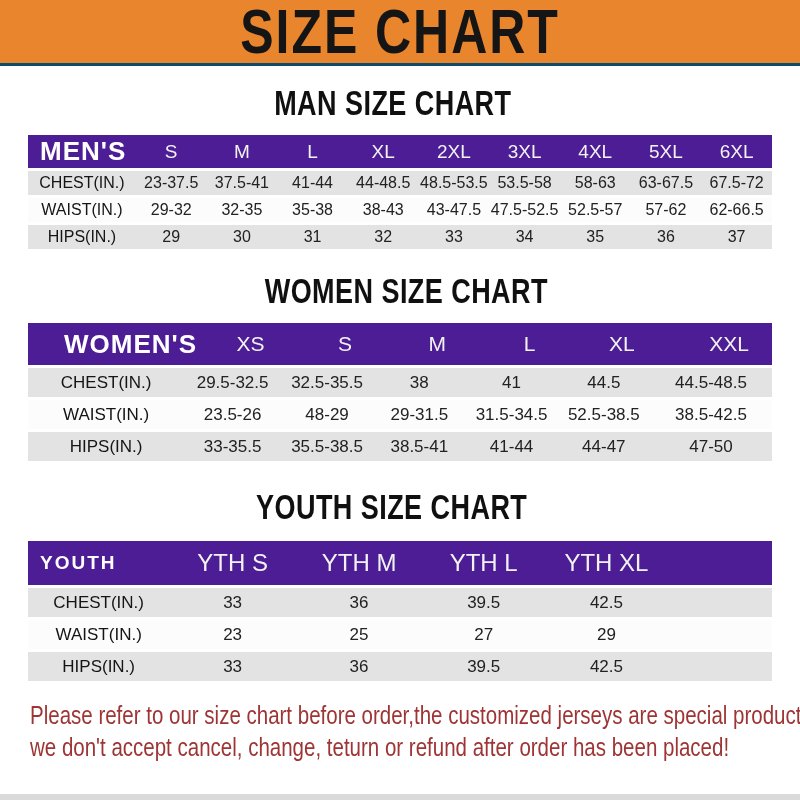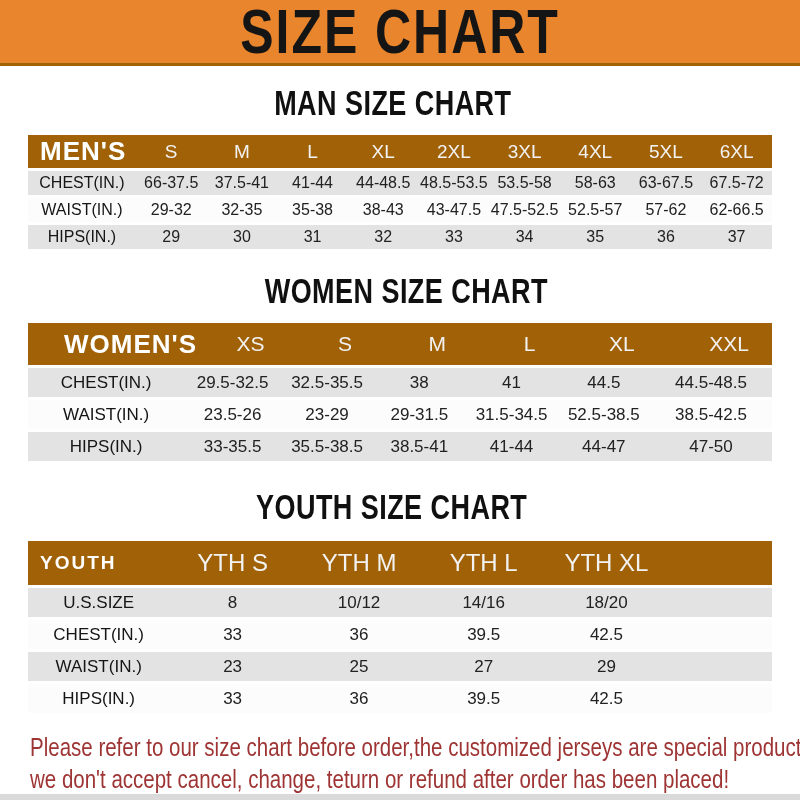--- a/index.html
+++ b/index.html
@@ -4,21 +4,21 @@
 <style>
   * { margin:0; padding:0; box-sizing:border-box; }
   html,body {
     width:800px; height:800px; background:#fff; overflow:hidden;
     font-family:"Liberation Sans", sans-serif;
   }
   .page { position:relative; width:800px; height:800px; background:#fff; }
 
   
   .banner {
-    height:66px; background:#e9852c; border-bottom:3px solid #a16207;
+    height:66px; background:#e9852c; border-bottom:3px solid #0c4a6e;
     display:flex; align-items:center; justify-content:center;
   }
   .banner-title {
     display:inline-block; font-size:51px; font-weight:bold; color:#151515;
     letter-spacing:2px; transform:scale(0.98,1.22); white-space:nowrap;
   }
 
   
   .section-heading { text-align:center; }
   .section-heading .cond {
@@ -28,21 +28,21 @@
   .heading-men   { margin:20px 15px 12px 0; }
   .heading-women { margin:22px 0 12px 12px; }
   .heading-youth { margin:26px 16px 14px 0; }
 
   
   table.size-table {
     width:744px; margin:0 auto; border-collapse:separate; border-spacing:0 3px;
     table-layout:fixed;
   }
   .head-row th {
-    background:#a16207; color:#f2f2f2; font-weight:normal; text-align:center;
+    background:#4c1d95; color:#f2f2f2; font-weight:normal; text-align:center;
     vertical-align:middle;
   }
   th.corner {
     text-align:left; padding-left:12px; font-weight:bold; color:#ffffff;
     letter-spacing:1px; white-space:nowrap;
   }
   .men   .head-row th { height:33px; font-size:19px; }
   .men   th.corner    { font-size:26px; }
   .women .head-row th { height:42px; font-size:21px;padding-left:36px; }
   .women th.corner    { font-size:26px; }
@@ -108,21 +108,21 @@
         <th>2XL</th>
         <th>3XL</th>
         <th>4XL</th>
         <th>5XL</th>
         <th>6XL</th>
       </tr>
     </thead>
     <tbody>
       <tr>
         <td class="rowlabel">CHEST(IN.)</td>
-        <td>66-37.5</td>
+        <td>23-37.5</td>
         <td>37.5-41</td>
         <td>41-44</td>
         <td>44-48.5</td>
         <td>48.5-53.5</td>
         <td>53.5-58</td>
         <td>58-63</td>
         <td>63-67.5</td>
         <td>67.5-72</td>
       </tr>
       <tr>
@@ -182,21 +182,21 @@
         <td>29.5-32.5</td>
         <td>32.5-35.5</td>
         <td>38</td>
         <td>41</td>
         <td>44.5</td>
         <td>44.5-48.5</td>
       </tr>
       <tr>
         <td class="rowlabel">WAIST(IN.)</td>
         <td>23.5-26</td>
-        <td>23-29</td>
+        <td>48-29</td>
         <td>29-31.5</td>
         <td>31.5-34.5</td>
         <td>52.5-38.5</td>
         <td>38.5-42.5</td>
       </tr>
       <tr>
         <td class="rowlabel">HIPS(IN.)</td>
         <td>33-35.5</td>
         <td>35.5-38.5</td>
         <td>38.5-41</td>
@@ -224,28 +224,20 @@
         <th class="corner">YOUTH</th>
         <th>YTH S</th>
         <th>YTH M</th>
         <th>YTH L</th>
         <th>YTH XL</th>
         <th></th>
       </tr>
     </thead>
     <tbody>
       <tr>
-        <td class="rowlabel">U.S.SIZE</td>
-        <td>8</td>
-        <td>10/12</td>
-        <td>14/16</td>
-        <td>18/20</td>
-        <td></td>
-      </tr>
-      <tr>
         <td class="rowlabel">CHEST(IN.)</td>
         <td>33</td>
         <td>36</td>
         <td>39.5</td>
         <td>42.5</td>
         <td></td>
       </tr>
       <tr>
         <td class="rowlabel">WAIST(IN.)</td>
         <td>23</td>

